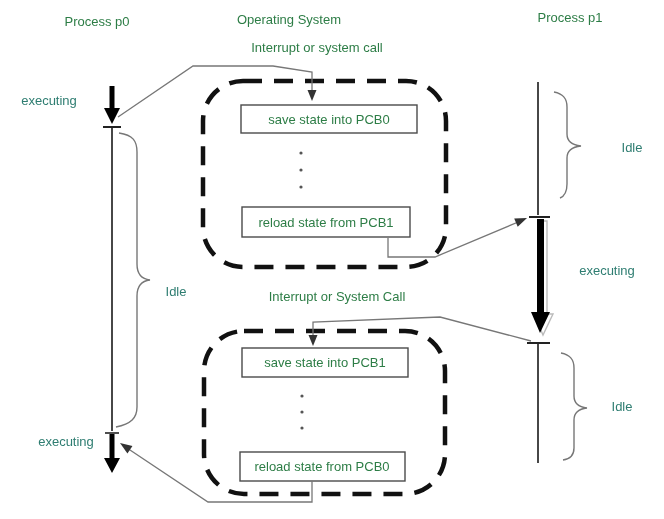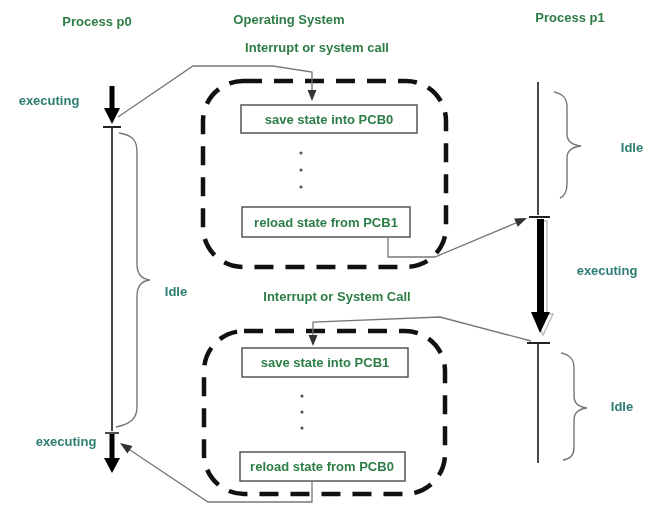--- a/index.html
+++ b/index.html
@@ -3,21 +3,20 @@
 <meta charset="utf-8">
 <style>
   html, body { margin: 0; padding: 0; background: #ffffff; }
   #canvas {
     position: relative;
     width: 664px;
     height: 519px;
     background: #ffffff;
     font-family: "Liberation Sans", sans-serif;
     overflow: hidden;
-    font-weight: bold;
   }
   svg text {
     font-family: "Liberation Sans", sans-serif;
     font-size: 13px;
   }
 </style>
 </head>
 <body>
 
 <div id="canvas">

